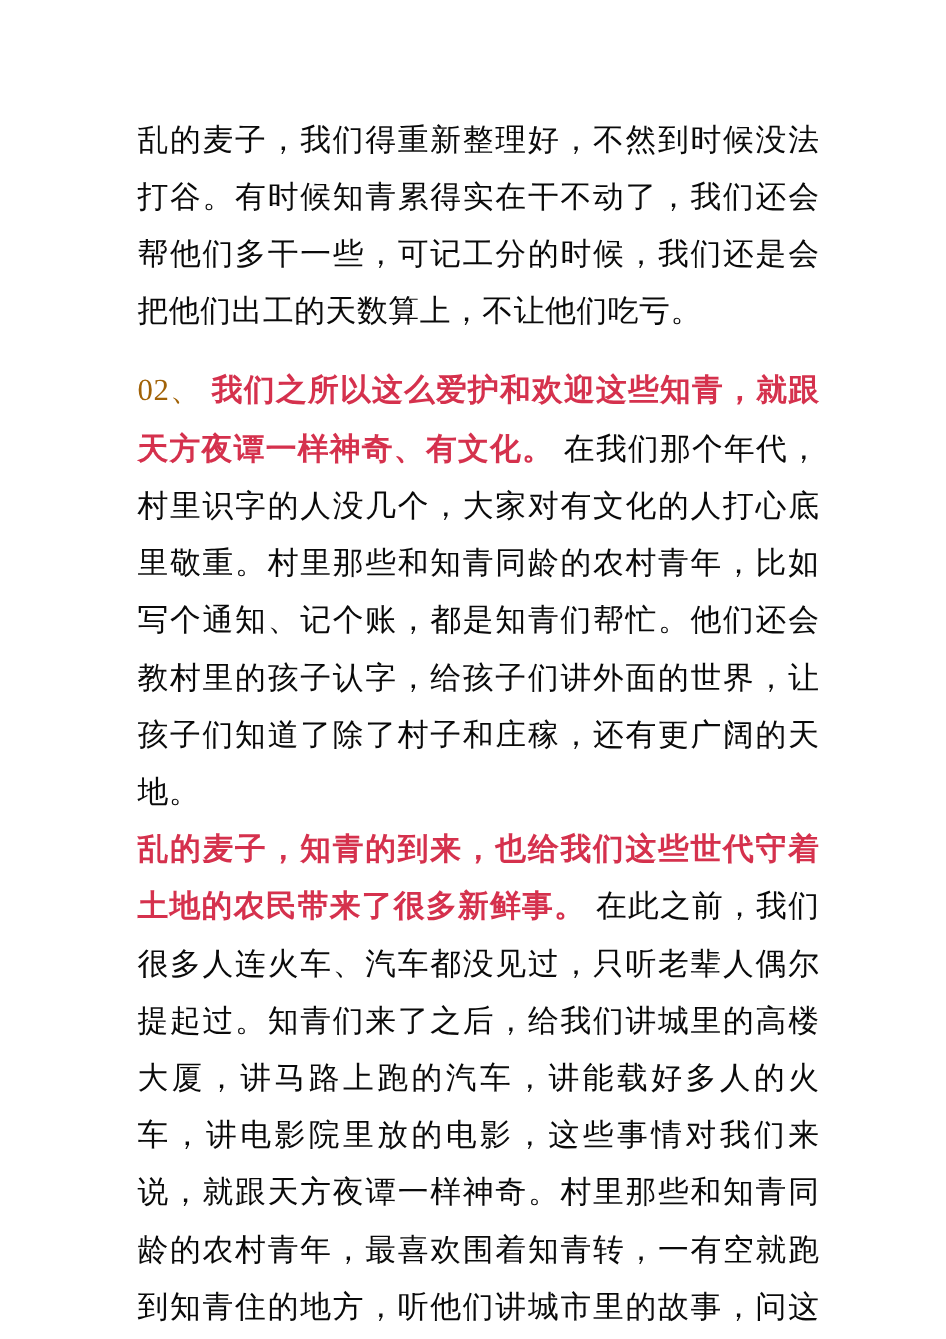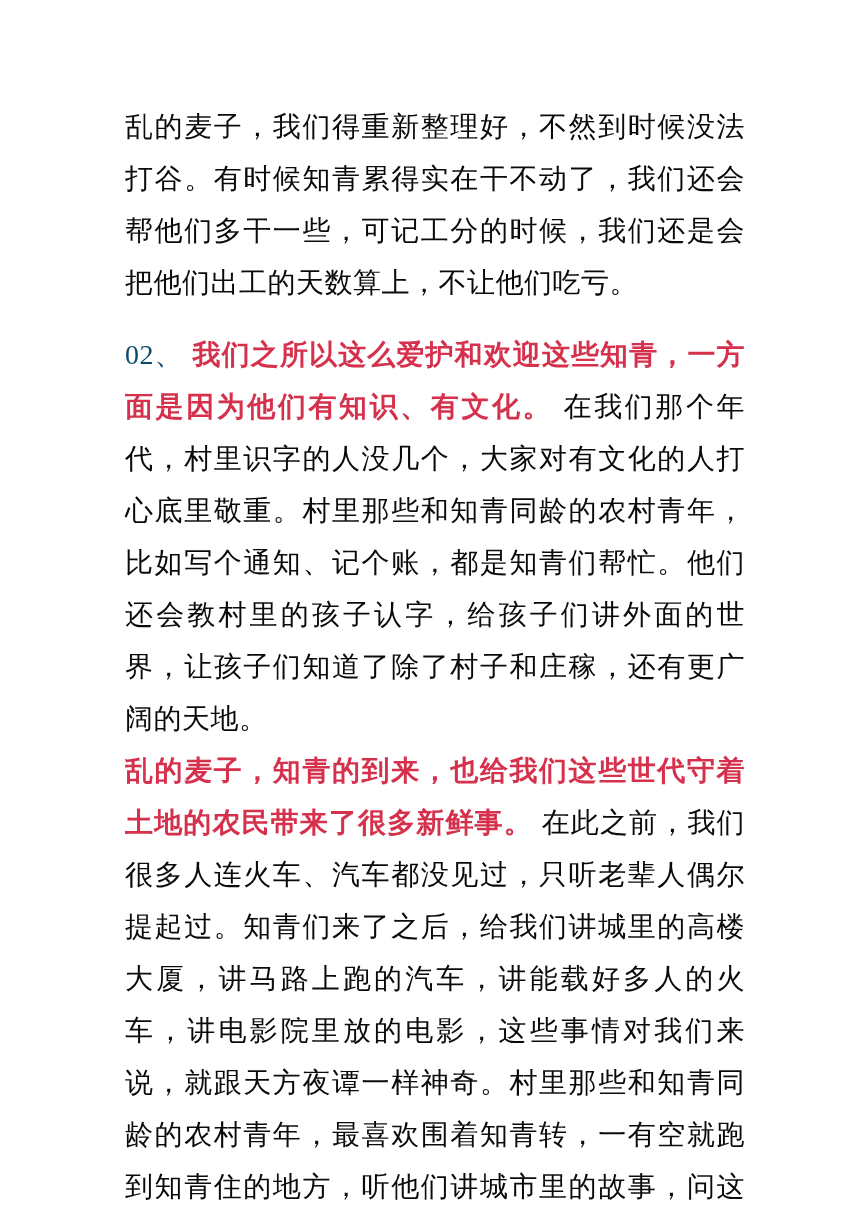--- a/index.html
+++ b/index.html
@@ -35,41 +35,41 @@
   }
   .content p {
     margin: 0;
     padding: 0;
   }
   p.section-start {
     margin-top: 20px;
   }
   .serial {
     font-family: "Liberation Serif", serif;
-    color: #0c4a6e;
+    color: #a16207;
     font-weight: 400;
   }
   .red-bold {
     color: #d5314d;
     font-weight: 700;
   }
 </style>
 </head>
 <body>
 
 <div class="page">
   <div class="content">
 
     <p>
       <span>乱的麦子，我们得重新整理好，不然到时候没法打谷。有时候知青累得实在干不动了，我们还会帮他们多干一些，可记工分的时候，我们还是会把他们出工的天数算上，不让他们吃亏。</span>
     </p>
 
     <p class="section-start">
       <span class="serial">02、</span>
-      <span class="red-bold">我们之所以这么爱护和欢迎这些知青，一方面是因为他们有知识、有文化。</span>
+      <span class="red-bold">我们之所以这么爱护和欢迎这些知青，就跟天方夜谭一样神奇、有文化。</span>
       <span>在我们那个年代，村里识字的人没几个，大家对有文化的人打心底里敬重。村里那些和知青同龄的农村青年，比如写个通知、记个账，都是知青们帮忙。他们还会教村里的孩子认字，给孩子们讲外面的世界，让孩子们知道了除了村子和庄稼，还有更广阔的天地。</span>
     </p>
 
     <p>
       <span class="red-bold">乱的麦子，知青的到来，也给我们这些世代守着土地的农民带来了很多新鲜事。</span>
       <span>在此之前，我们很多人连火车、汽车都没见过，只听老辈人偶尔提起过。知青们来了之后，给我们讲城里的高楼大厦，讲马路上跑的汽车，讲能载好多人的火车，讲电影院里放的电影，这些事情对我们来说，就跟天方夜谭一样神奇。村里那些和知青同龄的农村青年，最喜欢围着知青转，一有空就跑到知青住的地方，听他们讲城市里的故事，问这问那，眼里满是好奇和向往。</span>
     </p>
 
   </div>
 </div>

